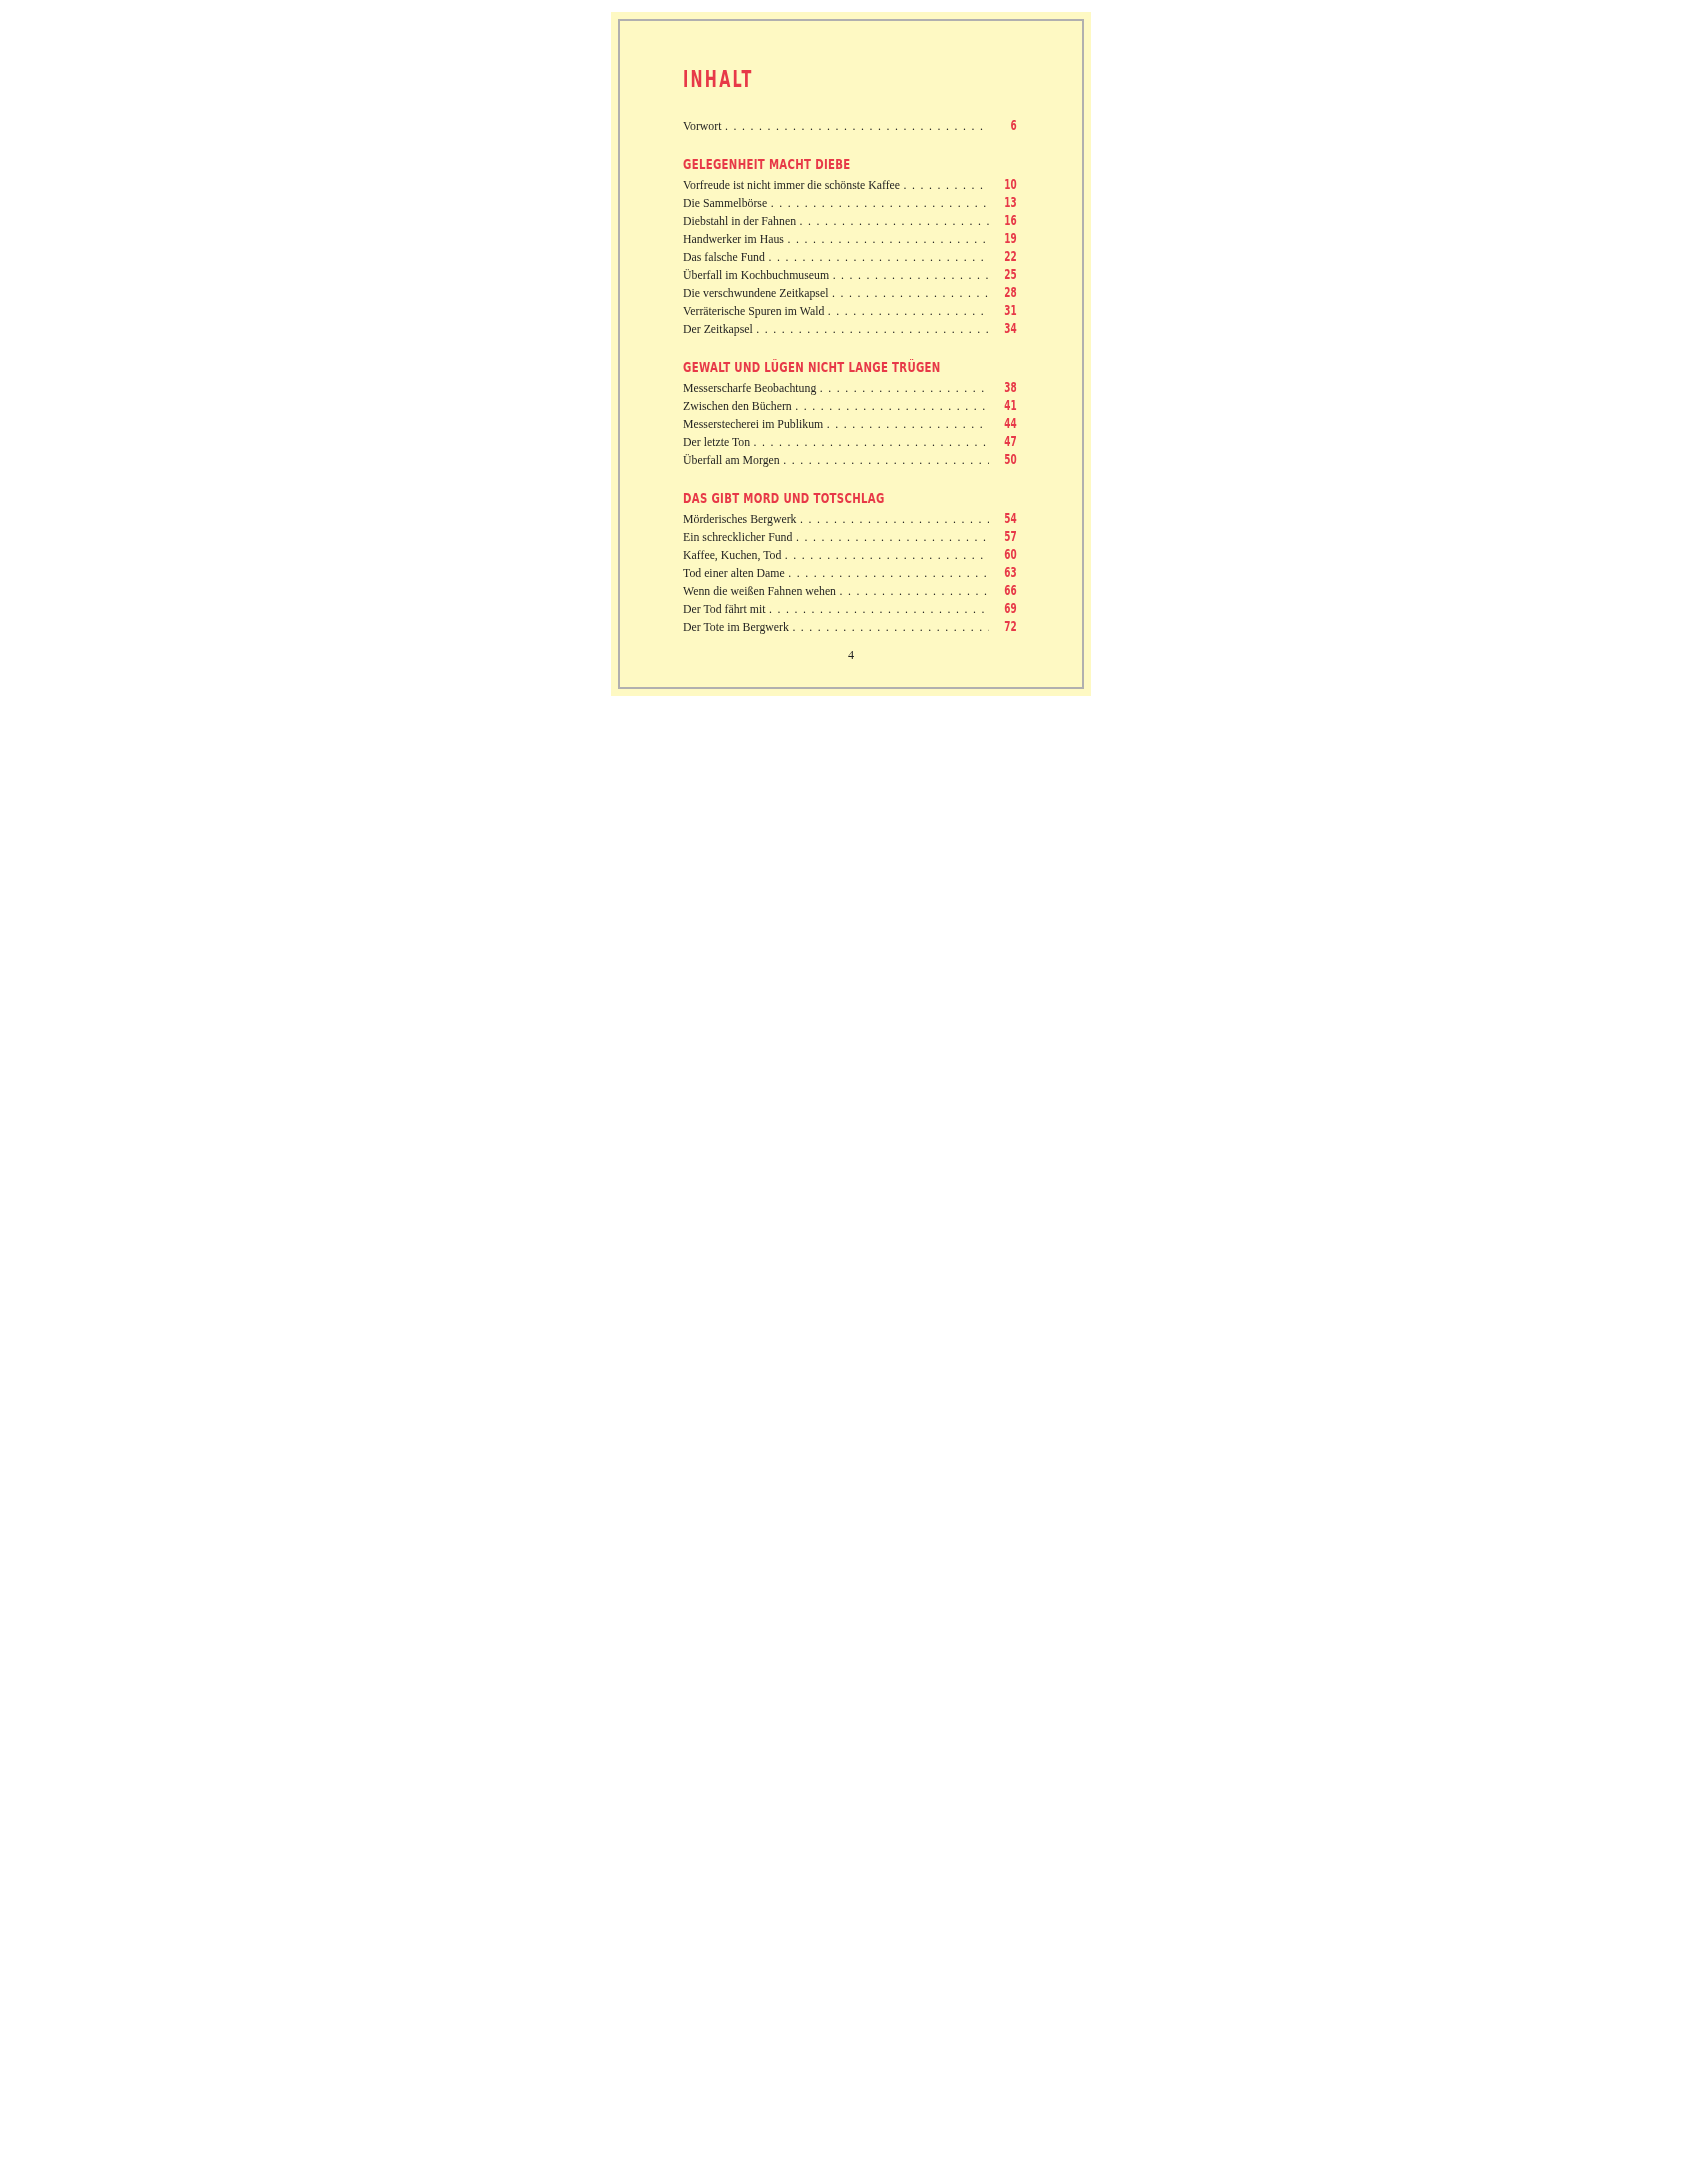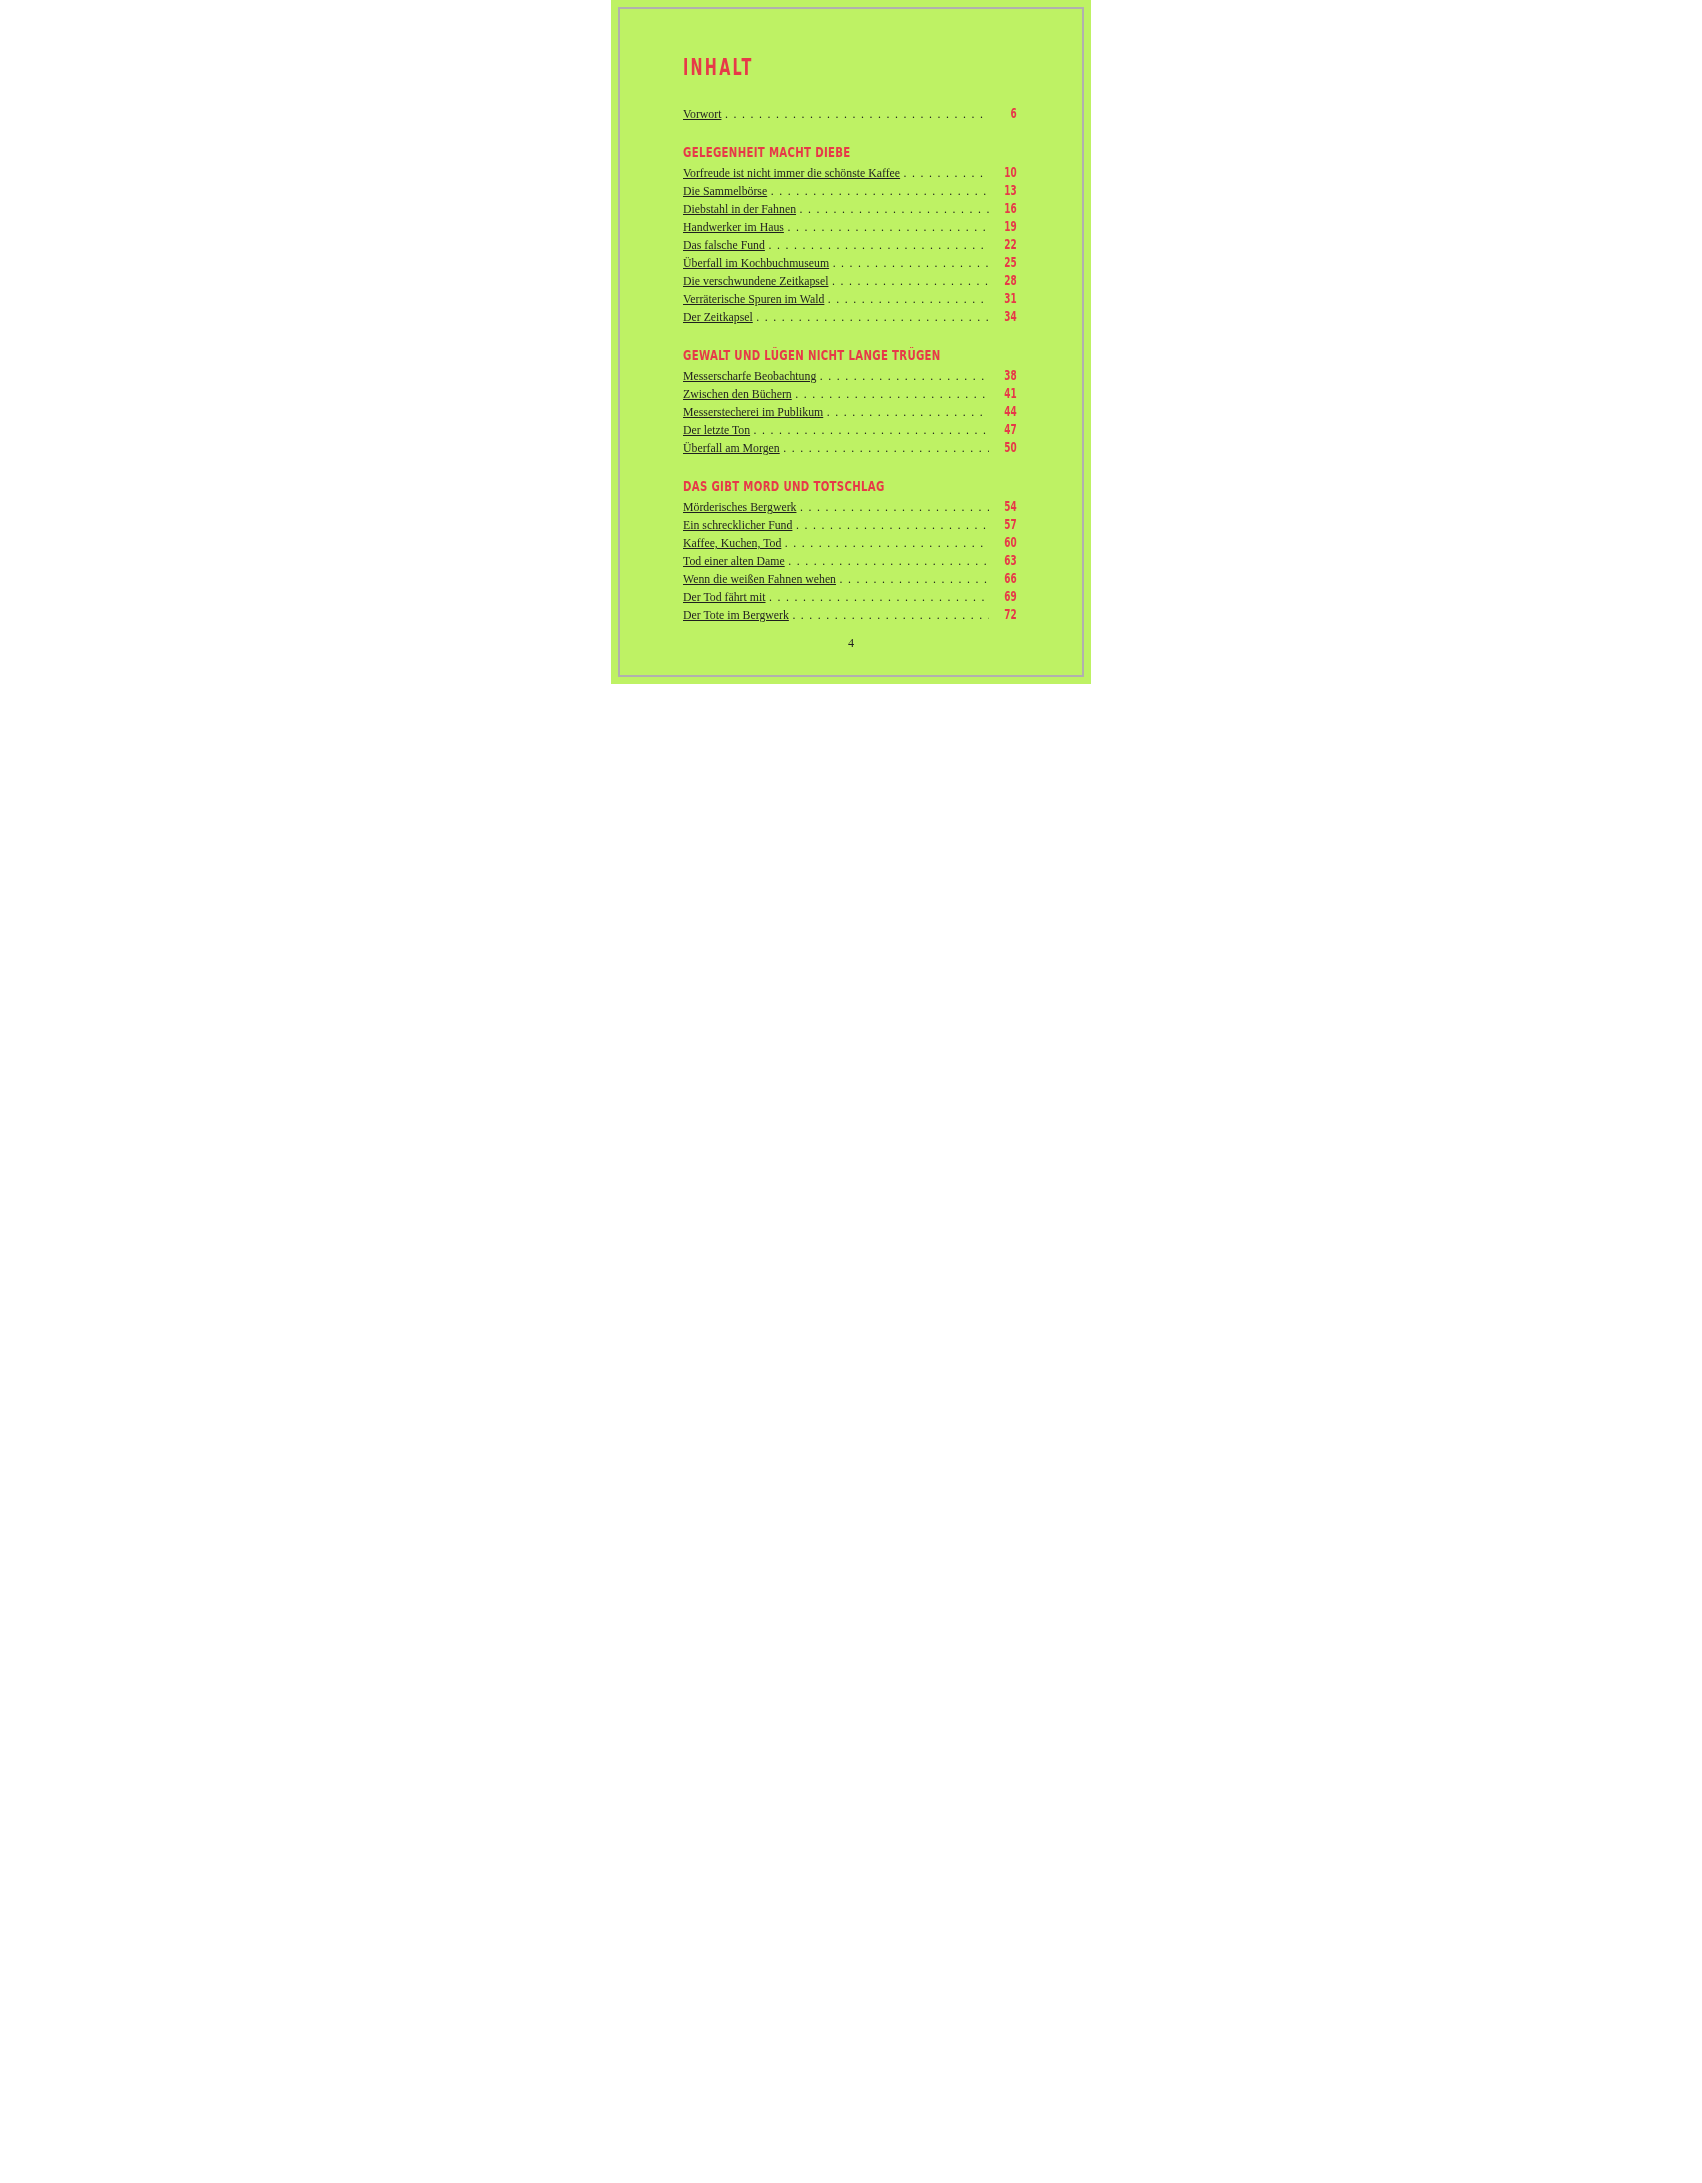--- a/index.html
+++ b/index.html
@@ -4,22 +4,22 @@
 <style>
   html, body {
     margin: 0;
     padding: 0;
     background: #ffffff;
   }
   .page {
     position: relative;
     width: 480px;
     height: 684px;
-    margin: 0 auto;
-    background: #bef264;
+    margin: 12px auto;
+    background: #fef9c3;
     font-family: "Liberation Serif", serif;
     color: #1f1f1f;
     overflow: hidden;
   }
   .frame {
     position: absolute;
     inset: 7px;
     border: 2.2px solid #b1b0af;
   }
   .content {
@@ -43,21 +43,20 @@
   }
   .toc-row {
     display: flex;
     align-items: baseline;
     font-size: 11.8px;
     line-height: 17px;
   }
   .toc-title {
     white-space: nowrap;
     flex: none;
-    text-decoration: underline;
   }
   .dots {
     flex: 1;
     overflow: hidden;
     white-space: nowrap;
     margin: 0 4.4px 0 3.5px;
     letter-spacing: 1.3px;
   }
   .dots::before {
     content: ". . . . . . . . . . . . . . . . . . . . . . . . . . . . . . . . . . . . . . . . . . . . . . . . . . . . . . . . . . . . . . . . . . . . . . . .";

